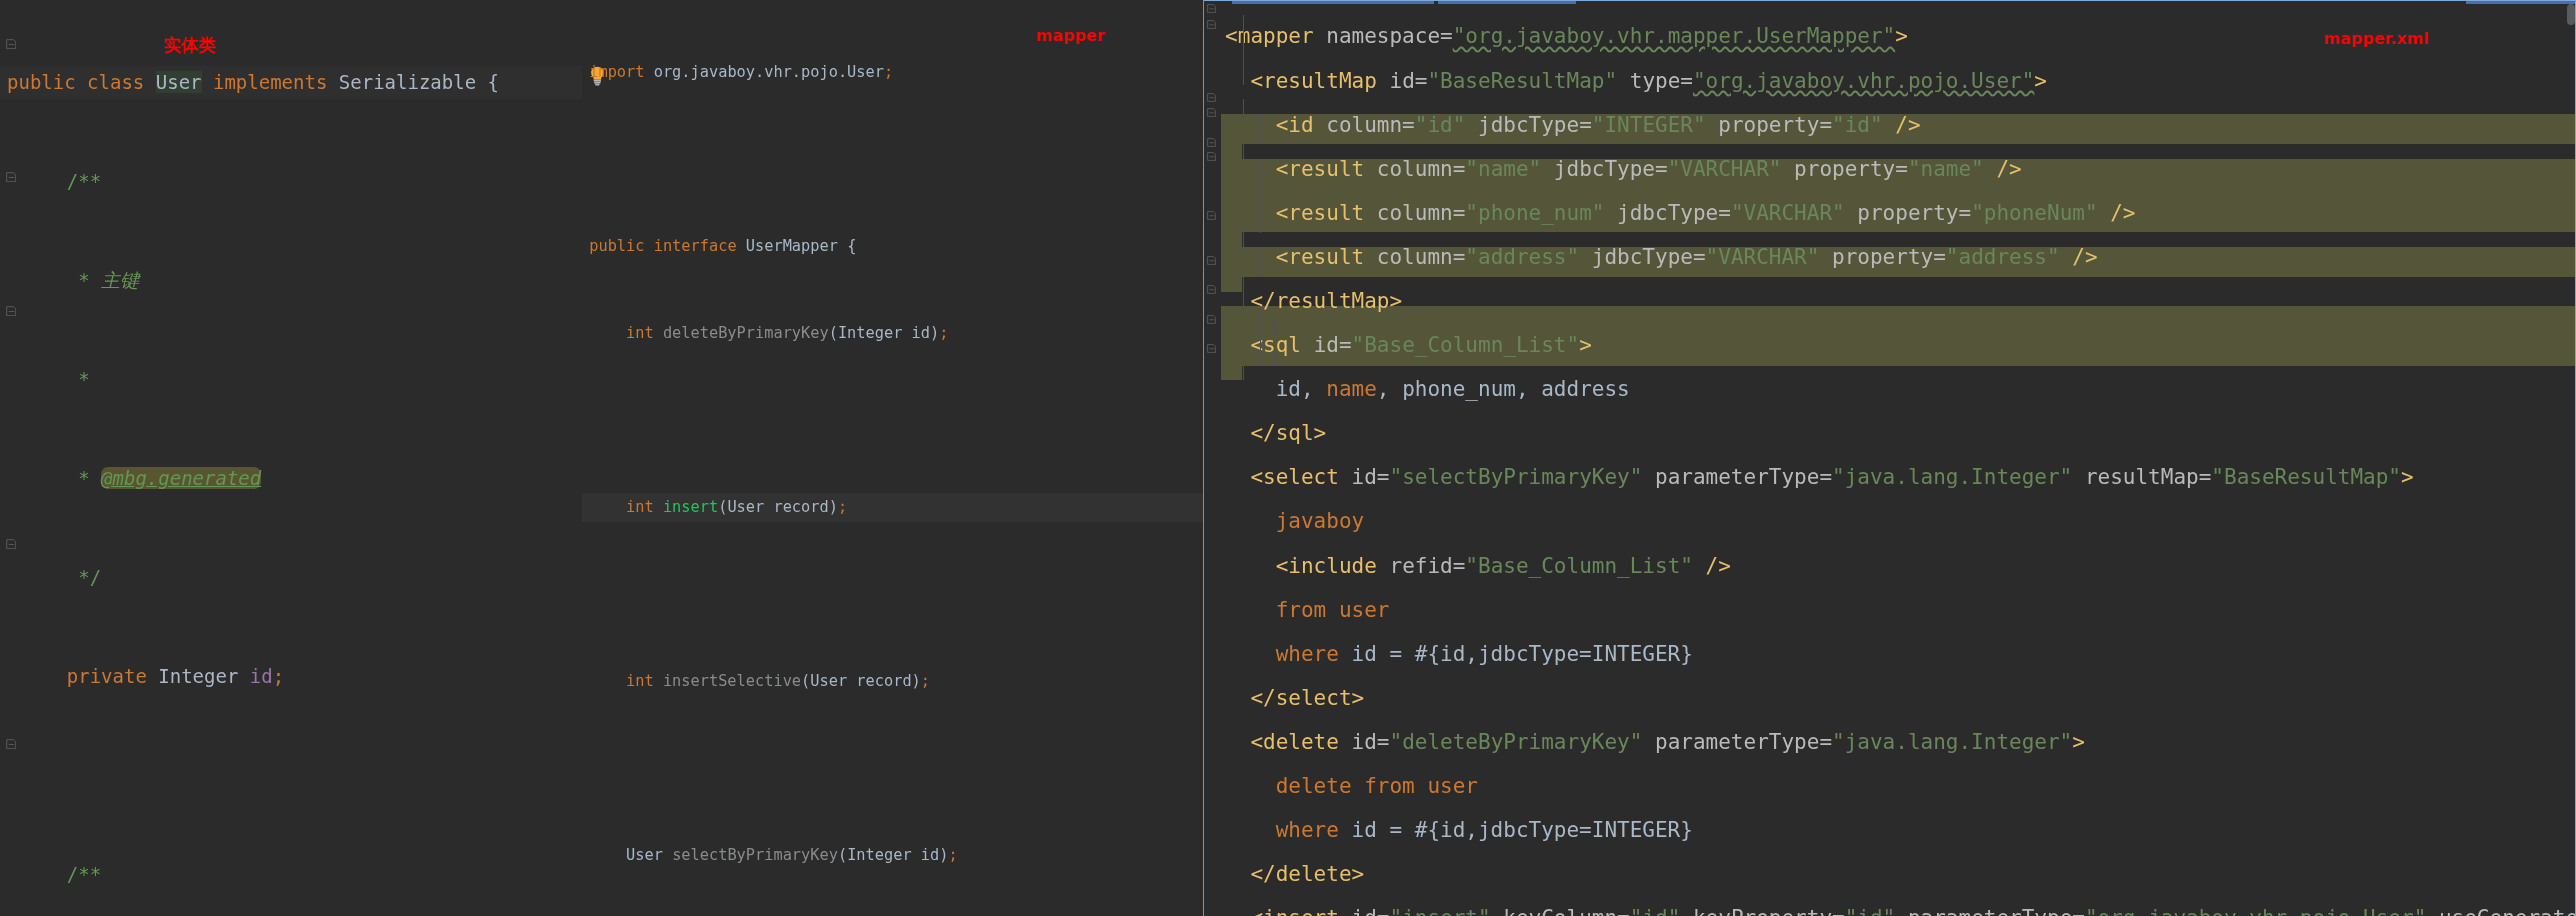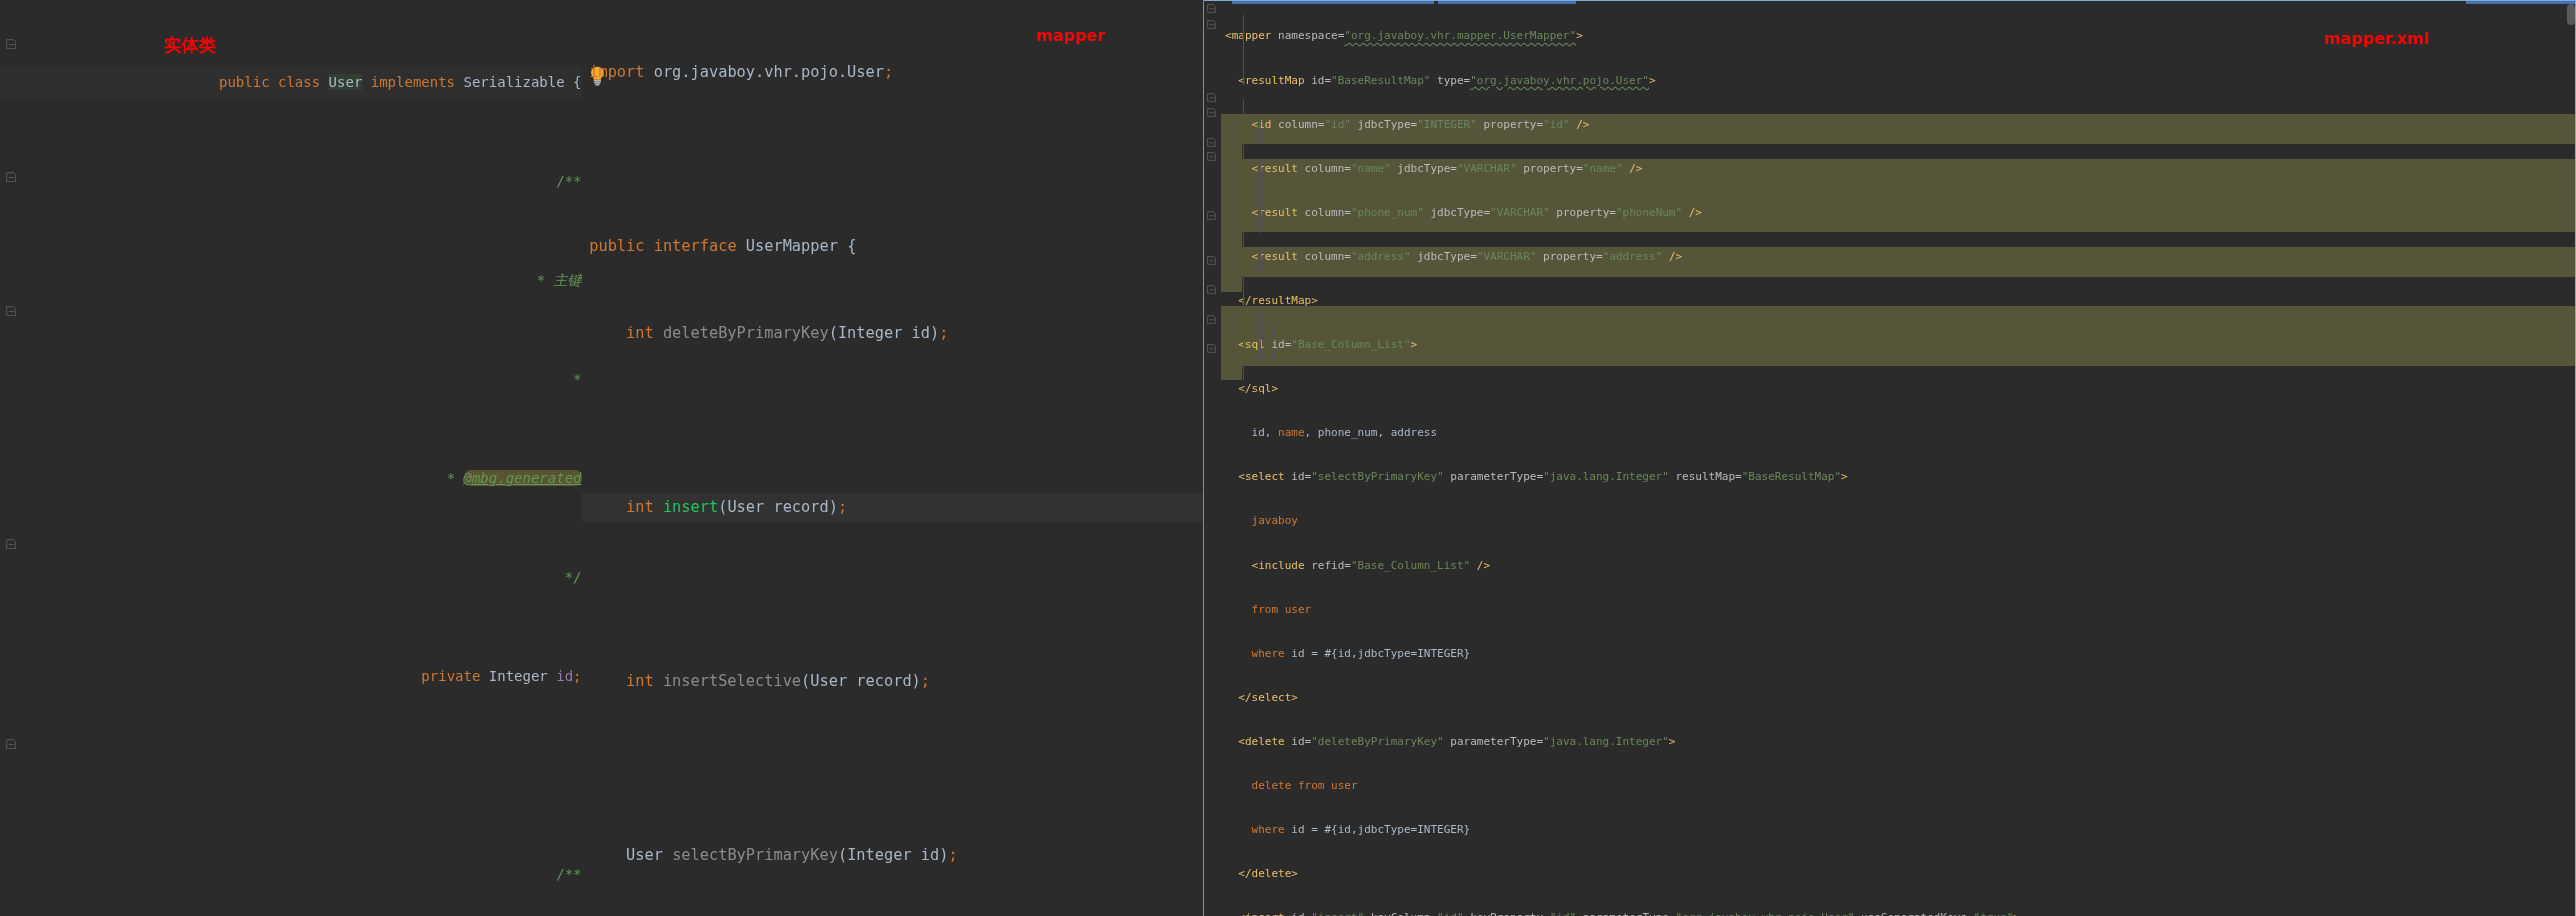--- a/index.html
+++ b/index.html
@@ -74,23 +74,23 @@
   .code {
     position: absolute;
     top: 0; bottom: 0;
     left: 0; right: 0;
     font-size: 15.3px;
     line-height: 29px;
     white-space: pre;
     color: #a9b7c6;
     z-index: 10;
   }
-  .pane-left  .code { font-size: 14px; line-height: 33px; text-align: right; }
+  .pane-left  .code { font-size: 19px; line-height: 33px; }
   .pane-mid   .code { font-size: 15.3px; line-height: 29px; }
-  .pane-right .code { font-size: 11px; line-height: 14.7px; }
+  .pane-right .code { font-size: 21px; line-height: 14.7px; }
 
   .line {
     position: relative;
     height: 33px;
     padding-left: 21px;
     box-sizing: border-box;
     display: block;
   }
   .pane-mid .line  { height: 29px; }
   .pane-right .line{ height: 14.7px; padding-left: 0; }
@@ -406,22 +406,22 @@
 
     <div class="code lines">
       <div class="line"><span class="tag">&lt;mapper </span><span class="attr">namespace=</span><span class="str squiggle">"org.javaboy.vhr.mapper.UserMapper"</span><span class="tag">&gt;</span></div>
       <div class="line"><span class="tag">  &lt;resultMap </span><span class="attr">id=</span><span class="str">"BaseResultMap"</span> <span class="attr">type=</span><span class="str squiggle">"org.javaboy.vhr.pojo.User"</span><span class="tag">&gt;</span></div>
       <div class="line"><span class="tag">    &lt;id </span><span class="attr">column=</span><span class="str">"id"</span> <span class="attr">jdbcType=</span><span class="str">"INTEGER"</span> <span class="attr">property=</span><span class="str">"id"</span> <span class="tag">/&gt;</span></div>
       <div class="line"><span class="tag">    &lt;result </span><span class="attr">column=</span><span class="str">"name"</span> <span class="attr">jdbcType=</span><span class="str">"VARCHAR"</span> <span class="attr">property=</span><span class="str">"name"</span> <span class="tag">/&gt;</span></div>
       <div class="line"><span class="tag">    &lt;result </span><span class="attr">column=</span><span class="str">"phone_num"</span> <span class="attr">jdbcType=</span><span class="str">"VARCHAR"</span> <span class="attr">property=</span><span class="str">"phoneNum"</span> <span class="tag">/&gt;</span></div>
       <div class="line"><span class="tag">    &lt;result </span><span class="attr">column=</span><span class="str">"address"</span> <span class="attr">jdbcType=</span><span class="str">"VARCHAR"</span> <span class="attr">property=</span><span class="str">"address"</span> <span class="tag">/&gt;</span></div>
       <div class="line"><span class="tag">  &lt;/resultMap&gt;</span></div>
       <div class="line"><span class="tag">  &lt;sql </span><span class="attr">id=</span><span class="str">"Base_Column_List"</span><span class="tag">&gt;</span></div>
+      <div class="line"><span class="sqlid">    id, </span><span class="sqlkw">name</span><span class="sqlid">, phone_num, address</span></div>
       <div class="line"><span class="tag">  &lt;/sql&gt;</span></div>
-      <div class="line"><span class="sqlid">    id, </span><span class="sqlkw">name</span><span class="sqlid">, phone_num, address</span></div>
       <div class="line"><span class="tag">  &lt;select </span><span class="attr">id=</span><span class="str">"selectByPrimaryKey"</span> <span class="attr">parameterType=</span><span class="str">"java.lang.Integer"</span> <span class="attr">resultMap=</span><span class="str">"BaseResultMap"</span><span class="tag">&gt;</span></div>
       <div class="line"><span class="sqlkw">    javaboy</span></div>
       <div class="line"><span class="include-hl"><span class="tag">    &lt;include </span><span class="attr">refid=</span><span class="str">"Base_Column_List"</span> <span class="tag">/&gt;</span></span></div>
       <div class="line"><span class="sqlkw">    from user</span></div>
       <div class="line"><span class="sqlkw">    where </span><span class="sqlid">id = #{id,jdbcType=INTEGER}</span></div>
       <div class="line"><span class="tag">  &lt;/select&gt;</span></div>
       <div class="line"><span class="tag">  &lt;delete </span><span class="attr">id=</span><span class="str">"deleteByPrimaryKey"</span> <span class="attr">parameterType=</span><span class="str">"java.lang.Integer"</span><span class="tag">&gt;</span></div>
       <div class="line"><span class="sqlkw">    delete from user</span></div>
       <div class="line"><span class="sqlkw">    where </span><span class="sqlid">id = #{id,jdbcType=INTEGER}</span></div>
       <div class="line"><span class="tag">  &lt;/delete&gt;</span></div>

